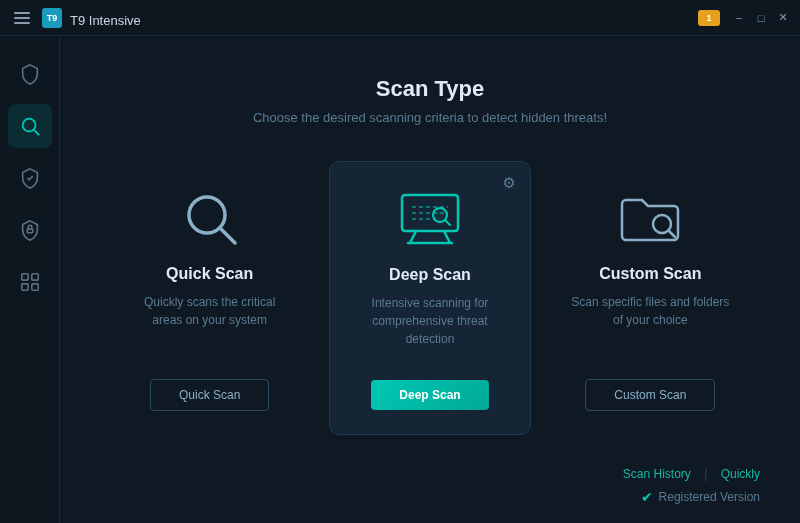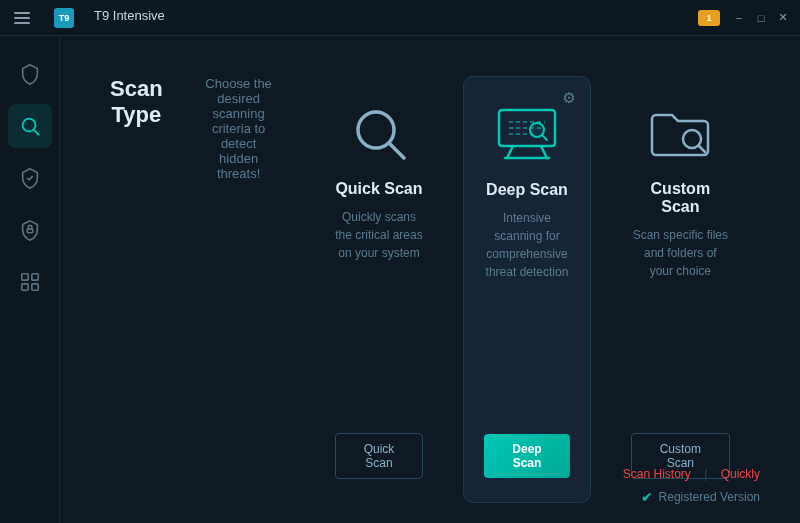--- a/index.html
+++ b/index.html
@@ -17,22 +17,22 @@
       height: 36px;
       background: #0d1720;
       display: flex;
       align-items: center;
       justify-content: space-between;
       padding: 0 8px 0 10px;
       border-bottom: 1px solid #1a2a3a;
     }
     .titlebar-left {
       display: flex;
-      align-items: flex-start;
-      gap: 20px;
+      align-items: flex-end;
+      gap: 8px;
     }
     .titlebar-logo {
       width: 20px;
       height: 20px;
       background: #1a9bbc;
       border-radius: 3px;
       display: flex;
       align-items: center;
       justify-content: center;
       font-size: 10px;
@@ -117,23 +117,23 @@
     .sidebar-item.active {
       background: rgba(0, 200, 180, 0.12);
       color: #00c8b4;
     }
     .sidebar-item svg { width: 22px; height: 22px; }
 
     
     .content {
       flex: 1;
       display: flex;
+      flex-direction: column;
       padding: 40px 50px 20px;
       position: relative;
-      gap: 40px;
     }
 
     .page-title {
       text-align: center;
       font-size: 22px;
       font-weight: 600;
       color: #e0eaf5;
       margin-bottom: 8px;
     }
     .page-subtitle {
@@ -231,21 +231,21 @@
     }
     .footer-links {
       display: flex;
       align-items: center;
       gap: 0;
       font-size: 12px;
       color: #5a7a90;
     }
     .footer-link {
       cursor: pointer;
-      color: #ef4444;
+      color: #14b8a6;
     }
     .footer-divider {
       margin: 0 10px;
       color: #2a4a60;
     }
     .registered {
       display: flex;
       align-items: center;
       gap: 6px;
       font-size: 12px;

